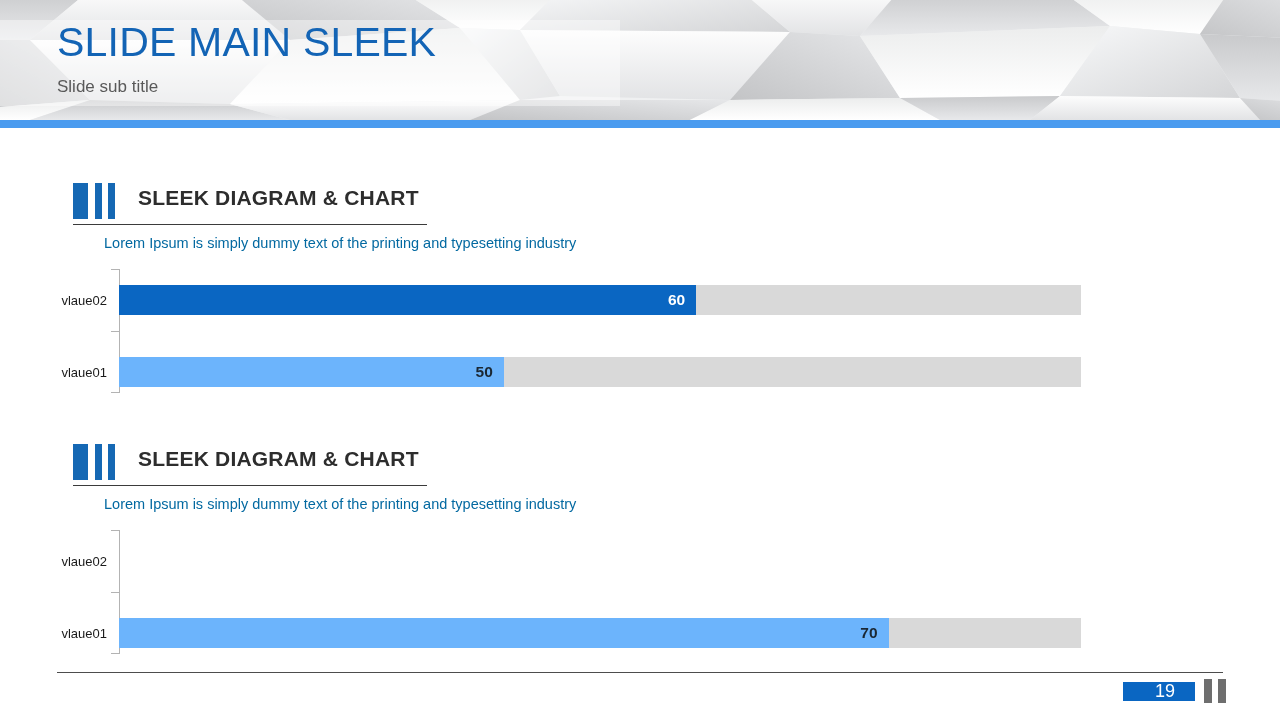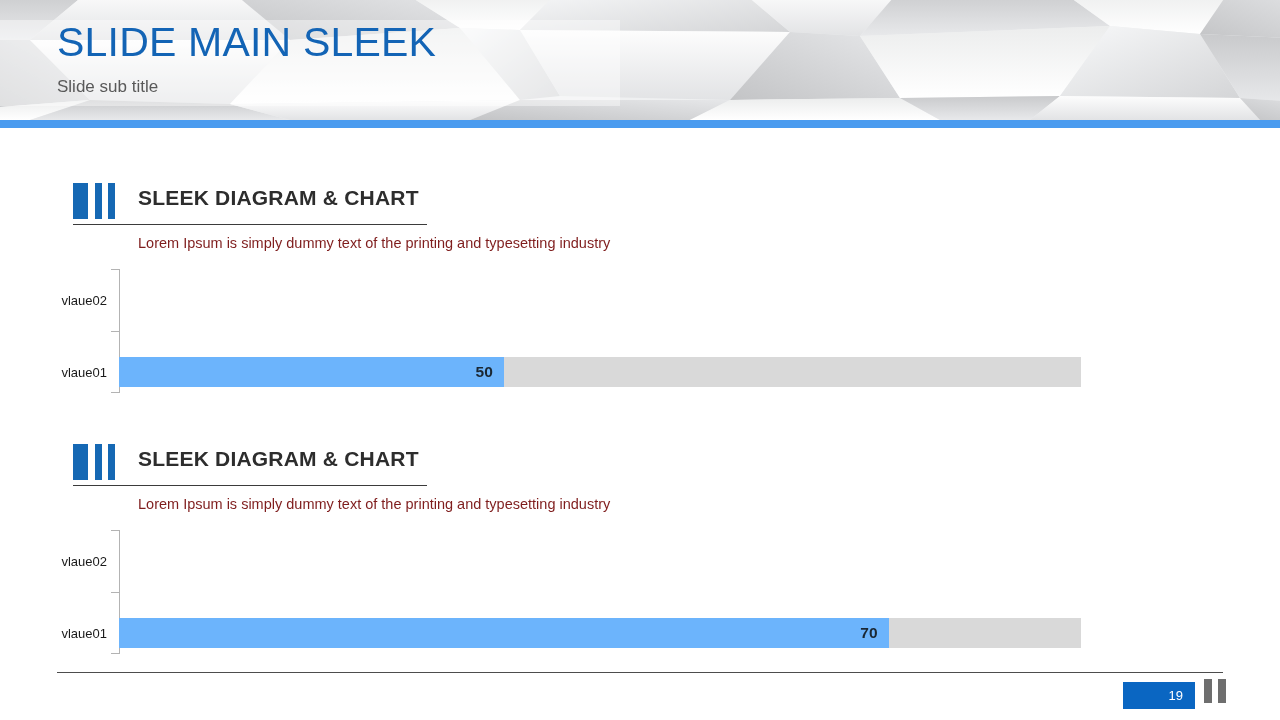--- a/index.html
+++ b/index.html
@@ -37,22 +37,22 @@
   .bars-icon i.b1 { left:0px;  width:15px; }
   .bars-icon i.b2 { left:22px; width:7px; }
   .bars-icon i.b3 { left:35px; width:7px; }
   .sec-title {
     position:absolute; left:122px; top:3px;
     font-size:21px; font-weight:bold; color:#2d2d2d; letter-spacing:0.2px;
     white-space:nowrap;
   }
   .sec-underline { position:absolute; left:57px; top:41px; width:354px; height:1px; background:#3b3b3b; }
   .sec-desc {
-    position:absolute; left:138px; top:52px;
-    font-size:14.5px; color:#7f1d1d; white-space:nowrap;text-align:right;
+    position:absolute; left:104px; top:52px;
+    font-size:14.5px; color:#0369a1; white-space:nowrap;text-align:right;
   }
 
   
   .chart { position:absolute; left:0; width:1280px; height:124px; }
   .axis { position:absolute; left:119px; top:0; width:1px; height:124px; background:#b3b3b3; }
   .tick { position:absolute; left:111px; width:9px; height:1px; background:#b3b3b3; }
   .tick.t0 { top:0px; }
   .tick.t1 { top:62px; }
   .tick.t2 { top:123px; }
 
@@ -75,24 +75,24 @@
     position:absolute; right:11px; top:0; height:30px;
     display:flex; align-items:center;
     font-size:15.5px; font-weight:bold; line-height:1;
   }
   .val.on-dark  { color:#ffffff; }
   .val.on-light { color:#1a2733; }
 
   
   .footer-rule { position:absolute; left:57px; top:672px; width:1166px; height:1.3px; background:#4d4d4d; }
   .pagebox {
-    position:absolute; left:1123px; top:682px; width:72px; height:27px;
-    background:#0a66c2; color:#ffffff; font-size:13px;
+    position:absolute; left:1123px; top:682px; width:72px; height:19px;
+    background:#0a66c2; color:#ffffff; font-size:18px;
     display:flex; align-items:center; justify-content:flex-end;
-    padding-right:12px;
+    padding-right:20px;
   }
   .foot-bars { position:absolute; left:1204px; top:679px; width:26px; height:24px; }
   .foot-bars i { position:absolute; top:0; width:8px; height:24px; background:#6e6e6e; display:block; }
   .foot-bars i.f1 { left:0px; }
   .foot-bars i.f2 { left:14px; }
 </style>
 </head>
 <body>
 
 <div class="slide">
@@ -176,20 +176,25 @@
     <div class="sec-desc">Lorem Ipsum is simply dummy text of the printing and typesetting industry</div>
 
     <div class="chart" style="top:86px;">
       <div class="axis"></div>
       <div class="tick t0"></div>
       <div class="tick t1"></div>
       <div class="tick t2"></div>
 
       <div class="row r1">
         <div class="cat-label">vlaue02</div>
+        <div class="track">
+          <div class="fill dark" style="width:60%;">
+            <span class="val on-dark">60</span>
+          </div>
+        </div>
       </div>
 
       <div class="row r2">
         <div class="cat-label">vlaue01</div>
         <div class="track">
           <div class="fill light" style="width:40%;">
             <span class="val on-light">50</span>
           </div>
         </div>
       </div>

